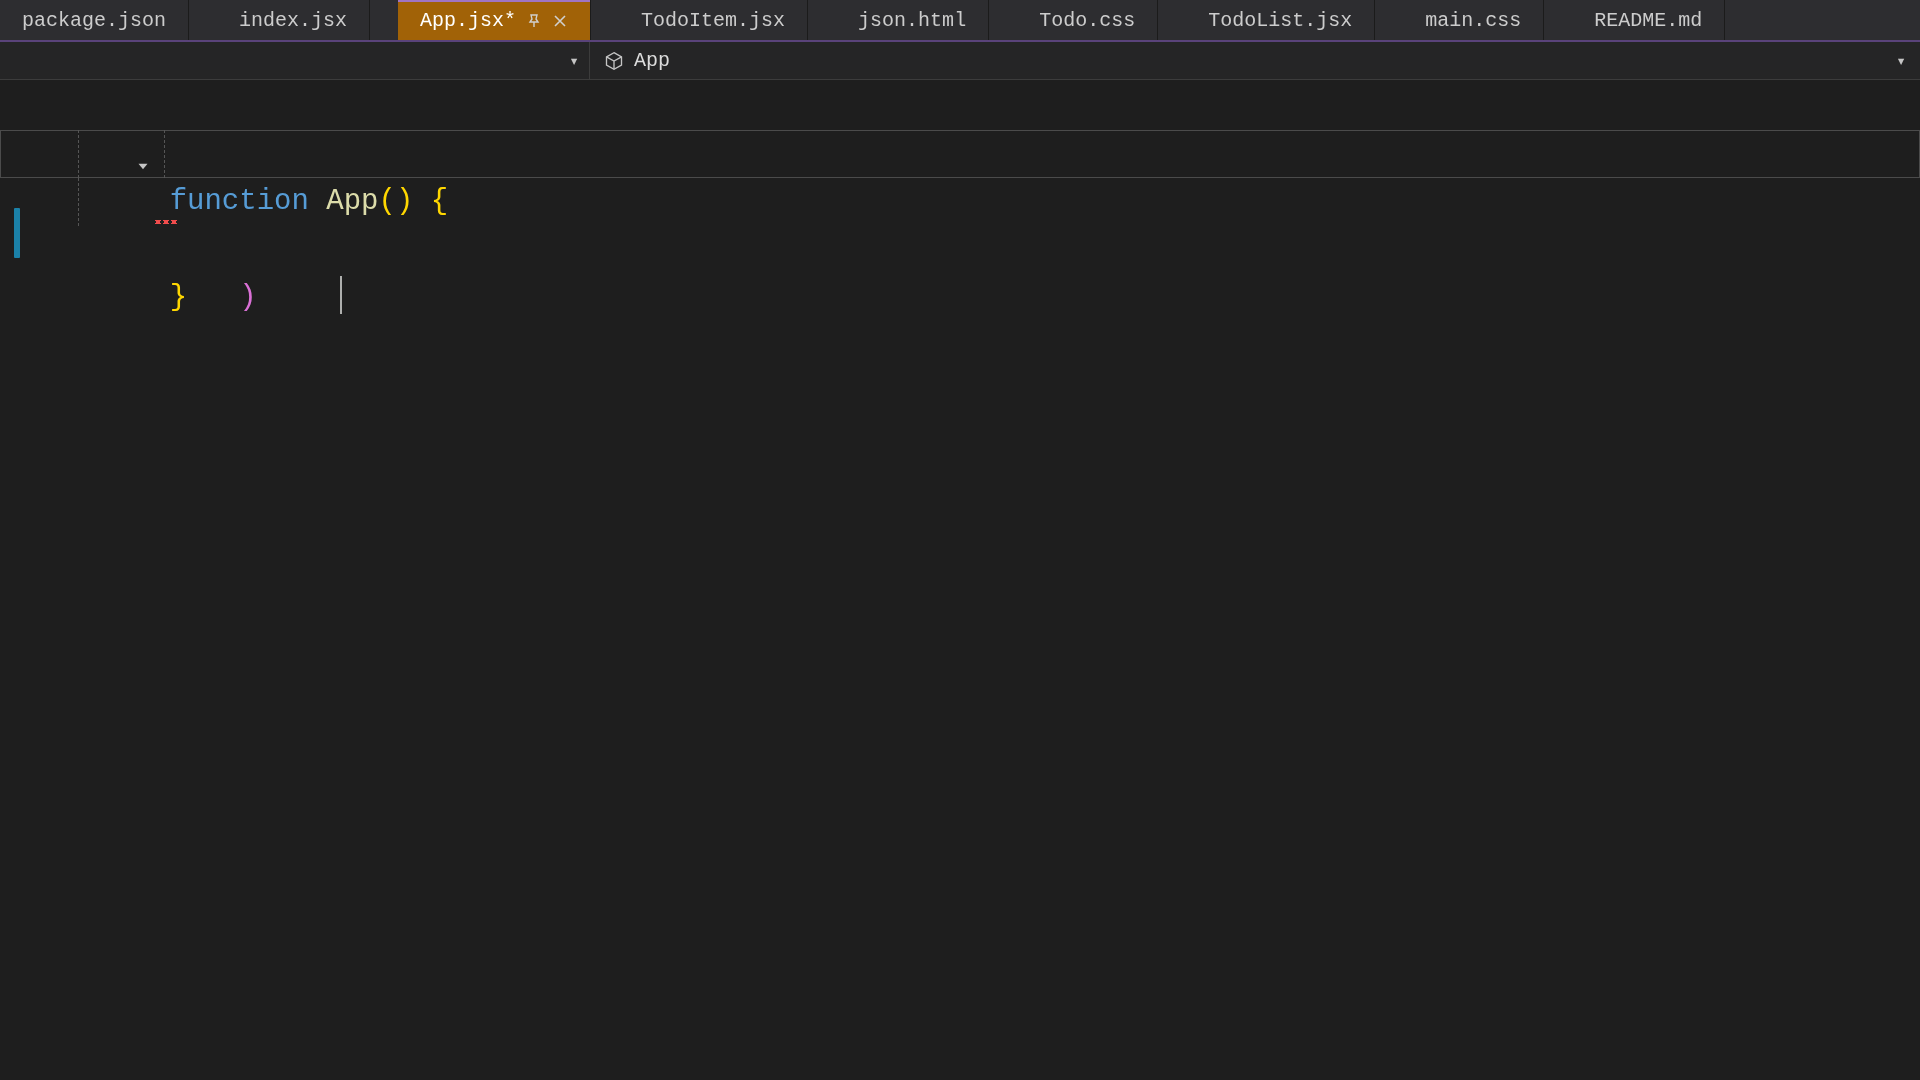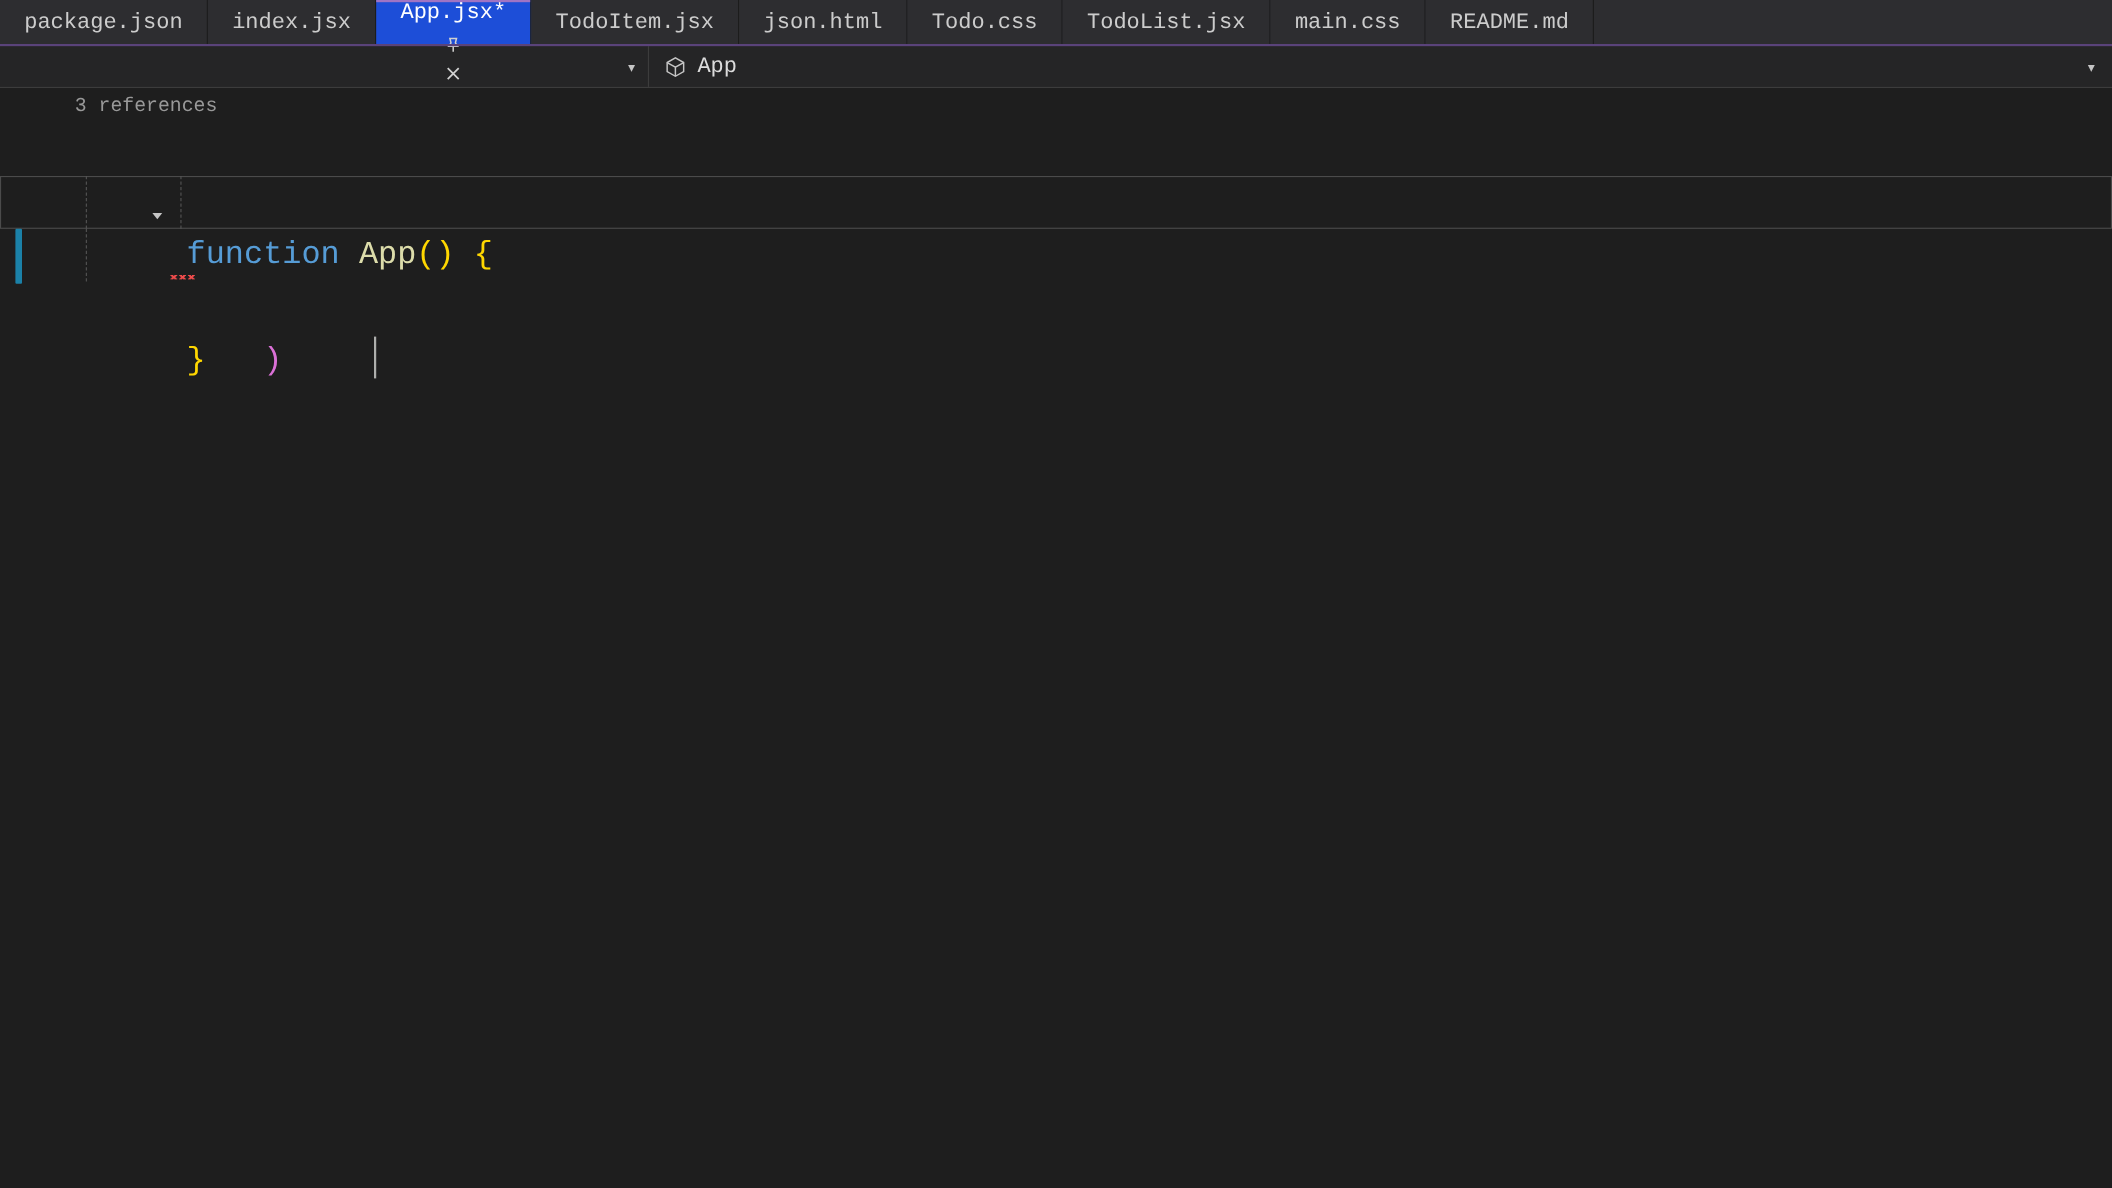--- a/index.html
+++ b/index.html
@@ -12,37 +12,37 @@
     height: 1080px;
   }
 
   
   .tabbar {
     display: flex;
     height: 42px;
     background: #2d2d30;
     border-bottom: 1px solid #1b1b1b;
     align-items: stretch;
+    gap: 28px;
   }
   .tab {
     display: flex;
     align-items: center;
     padding: 0 22px;
     font-size: 20px;
     color: #cccccc;
     border-right: 1px solid #1b1b1b;
     background: #2d2d30;
     cursor: pointer;
     gap: 10px;
     position: relative;
   }
   .tab.active {
-    background: #1d4ed8;
+    background: #a16207;
     color: #ffffff;
-    flex-direction: column;
   }
   .tab.active::after {
     content: "";
     position: absolute;
     left: 0; right: 0; top: 0;
     height: 2px;
     background: #a074c4;
   }
   .tabbar::after {
     content: "";
@@ -238,21 +238,20 @@
         <path d="M3 7l9 5 9-5M12 12v10"></path>
       </svg>
     </span>
     <span class="nav-label">App</span>
     <span class="dd">▾</span>
   </div>
 </div>
 
 <div class="editor">
 
-  <div class="codelens">3 references</div>
 
   <div class="line">
     <span class="fold">
       <svg viewBox="0 0 16 16" fill="currentColor">
           <path d="M4 5l4 5 4-5z"></path>
         </svg>
     </span>
     <span class="kw-blue">function</span><span class="plain"> </span><span class="fn-yellow">App</span><span class="paren-y">(</span><span class="paren-y">)</span><span class="plain"> </span><span class="brace-y">{</span>
   </div>
 

